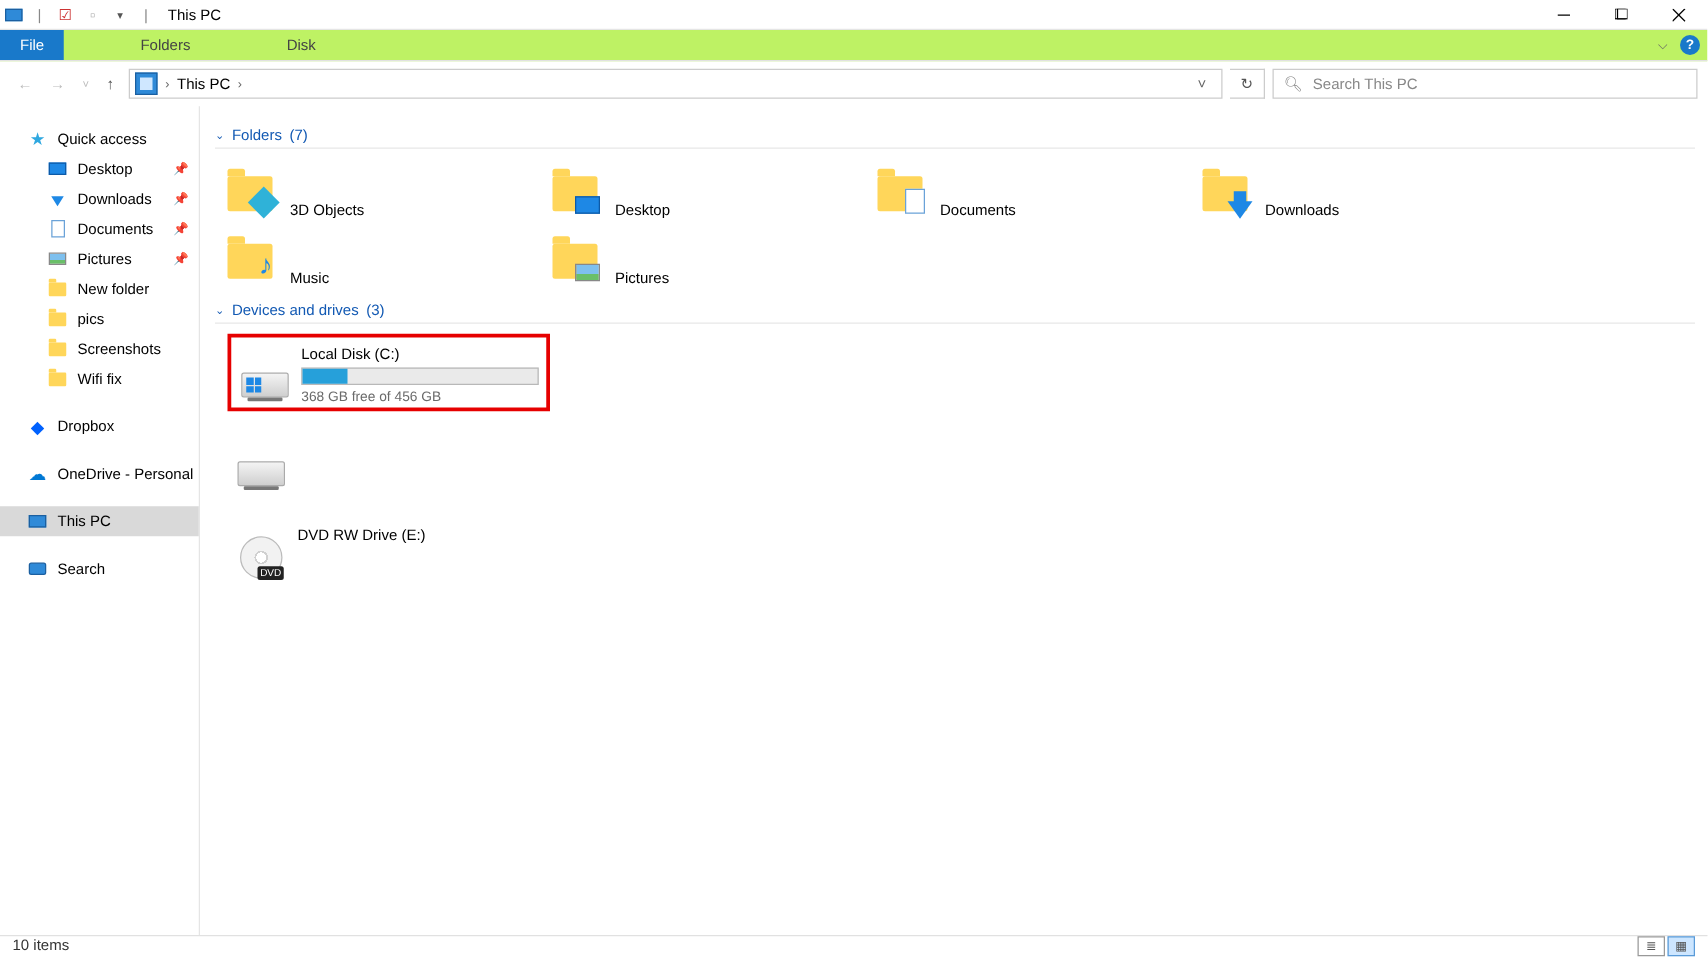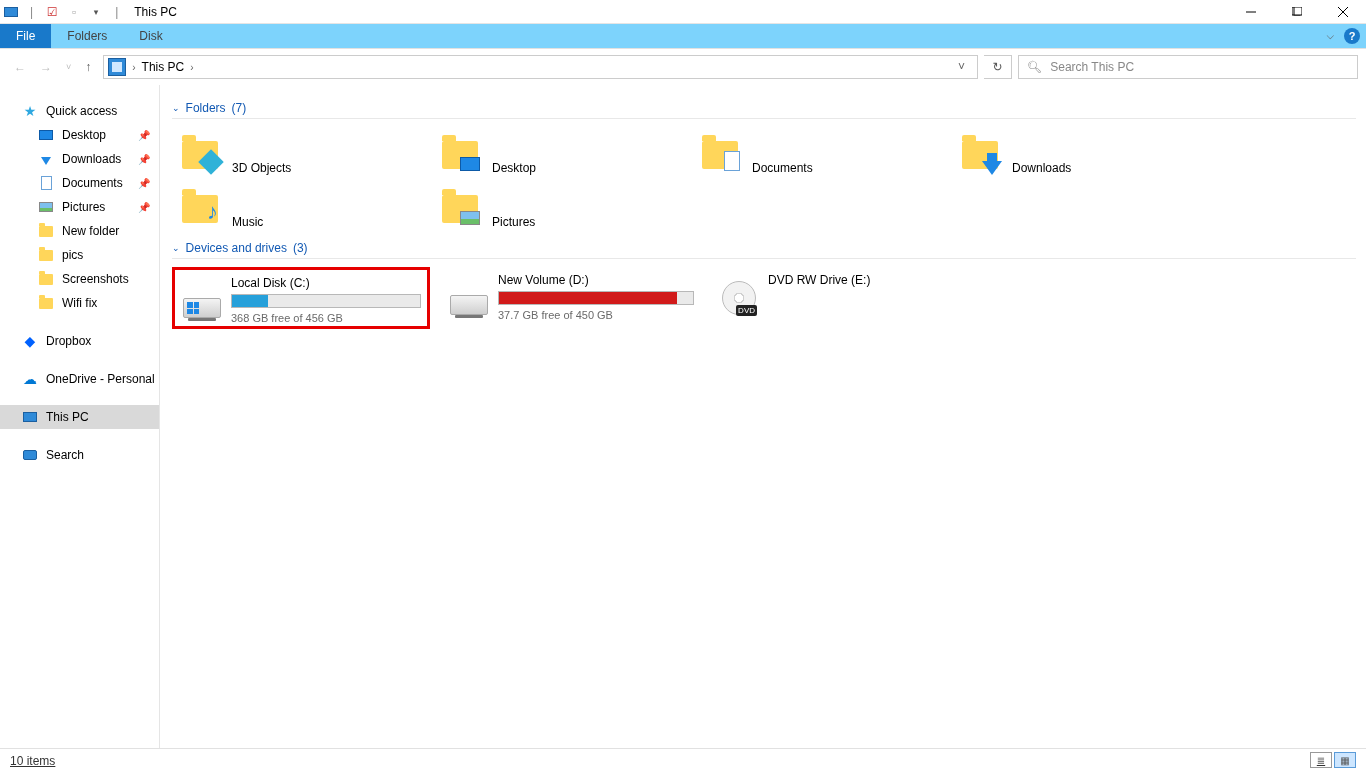--- a/index.html
+++ b/index.html
@@ -8,21 +8,21 @@
 
 .titlebar { height:24px; display:flex; align-items:center; background:#fff; border-bottom:1px solid #e5e5e5; position:relative; }
 .tb-left { display:flex; align-items:center; padding-left:2px; gap:4px; }
 .qat-icon { width:18px; height:18px; display:flex; align-items:center; justify-content:center; }
 .tb-title { margin-left:6px; font-size:12px; color:#000; }
 .tb-sep { margin:0 6px; color:#888; }
 .tb-controls { position:absolute; right:0; top:0; display:flex; }
 .tb-btn { width:46px; height:24px; display:flex; align-items:center; justify-content:center; color:#000; }
 
 
-.ribbon { height:25px; display:flex; align-items:stretch; background:#7dd3fc; border-bottom:1px solid #e1e1e1; position:relative; }
+.ribbon { height:25px; display:flex; align-items:stretch; background:#bef264; border-bottom:1px solid #e1e1e1; position:relative;gap:45px; }
 .ribbon-tab { padding:0 16px; display:flex; align-items:center; font-size:12px; color:#444; }
 .ribbon-tab.file { background:#1979ca; color:#fff; }
 .ribbon-right { position:absolute; right:6px; top:0; height:100%; display:flex; align-items:center; gap:10px; }
 .help-circle { width:16px; height:16px; border-radius:50%; background:#1979ca; color:#fff; display:flex; align-items:center; justify-content:center; font-size:11px; font-weight:bold; }
 
 
 .navrow { height:36px; display:flex; align-items:center; padding:0 8px; gap:6px; }
 .nav-arrows { display:flex; align-items:center; gap:14px; color:#bbb; padding:0 6px; }
 .addr { flex:1; height:24px; border:1px solid #ccc; display:flex; align-items:center; padding:0 4px; gap:6px; }
 .addr-icon { width:18px; height:18px; background:#2f8ad8; border:1px solid #1b5fa0; display:inline-block; position:relative; }
@@ -47,32 +47,32 @@
 
 .content { flex:1; padding:10px 10px 0 10px; overflow:auto; }
 .group-header { color:#1259b3; font-size:12px; display:flex; align-items:center; gap:6px; margin:6px 0 8px 2px; border-bottom:1px solid #e8e8e8; padding-bottom:3px; }
 .group-header .chev { font-size:9px; }
 
 .folder-grid { display:grid; grid-template-columns:repeat(4, 260px); row-gap:6px; margin-left:10px; margin-bottom:12px; }
 .folder-item { display:flex; align-items:flex-end; gap:12px; height:48px; }
 .folder-ico { width:40px; height:40px; display:flex; align-items:center; justify-content:center; }
 .folder-name { font-size:12px; color:#000; }
 
-.drive-grid { display:flex; gap:12px; margin-left:2px; }
+.drive-grid { display:flex; gap:12px; margin-left:12px;flex-direction:column; }
 .drive-item { width:258px; height:62px; display:flex; align-items:flex-start; gap:8px; padding:6px; }
 .drive-item.highlight { border:3px solid #e60000; }
 .drive-ico { width:42px; height:42px; display:flex; align-items:flex-end; justify-content:center; }
 .drive-info { flex:1; }
 .drive-name { font-size:12px; color:#000; margin-bottom:4px; }
 .drive-bar { height:14px; border:1px solid #b8b8b8; background:#eaeaea; position:relative; margin-bottom:4px; }
 .drive-fill { position:absolute; left:0; top:0; bottom:0; }
 .drive-sub { font-size:11px; color:#6a6a6a; }
 
 
-.status { position:absolute; bottom:0; left:0; right:0; height:20px; border-top:1px solid #e1e1e1; display:flex; align-items:flex-end; padding:0 10px; font-size:12px; color:#333;text-decoration:underline; }
+.status { position:absolute; bottom:0; left:0; right:0; height:20px; border-top:1px solid #e1e1e1; display:flex; align-items:flex-start; padding:0 10px; font-size:12px; color:#333; }
 .status-right { margin-left:auto; display:flex; gap:2px; }
 .view-btn { width:22px; height:16px; border:1px solid #999; display:flex; align-items:center; justify-content:center; font-size:10px; color:#555; }
 .view-btn.active { background:#cde6ff; border-color:#5a9bd8; }
 
 
 .ico-folder { width:36px; height:28px; background:#ffd65a; border-radius:2px; position:relative; }
 .ico-folder::before { content:""; position:absolute; top:-6px; left:0; width:14px; height:6px; background:#ffd65a; border-radius:2px 2px 0 0; }
 .ico-folder-sm { width:14px; height:11px; background:#ffd65a; border-radius:1px; position:relative; display:inline-block; }
 .ico-folder-sm::before { content:""; position:absolute; top:-3px; left:0; width:6px; height:3px; background:#ffd65a; border-radius:1px 1px 0 0; }
 .badge-3d { position:absolute; right:-2px; bottom:-2px; width:18px; height:18px; background:#2fb2d8; transform:rotate(45deg); }
@@ -331,27 +331,20 @@
           <div class="drive-bar">
               <div class="drive-fill" id="fill-c" style="width: 19%; background: rgb(38, 160, 218);"></div>
             </div>
           <div class="drive-sub">368 GB free of 456 GB</div>
         </div>
       </div>
       <div class="drive-item">
         <div class="drive-ico">
             <div class="ico-drive"></div>
           </div>
-        <div class="drive-info">
-          <div class="drive-name">New Volume (D:)</div>
-          <div class="drive-bar">
-              <div class="drive-fill" id="fill-d" style="width: 92%; background: rgb(209, 26, 26);"></div>
-            </div>
-          <div class="drive-sub">37.7 GB free of 450 GB</div>
-        </div>
       </div>
       <div class="drive-item">
         <div class="drive-ico">
             <div class="ico-dvd"></div>
           </div>
         <div class="drive-info">
           <div class="drive-name">DVD RW Drive (E:)</div>
         </div>
       </div>
     </div>

